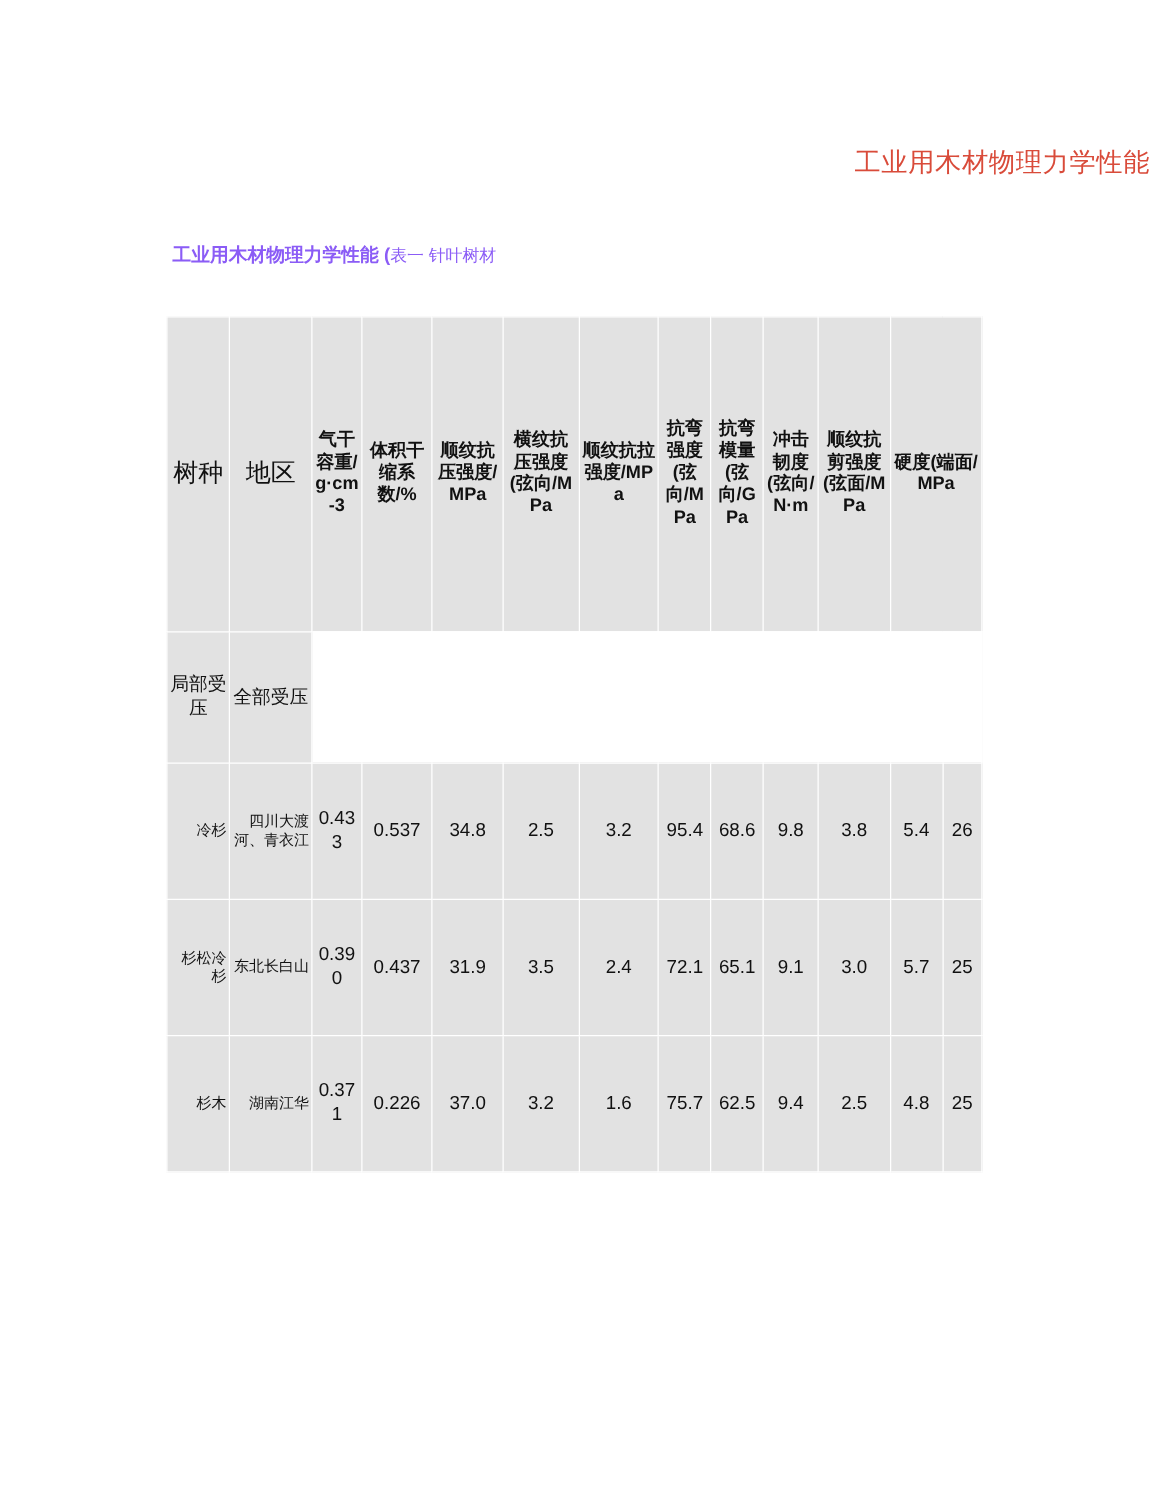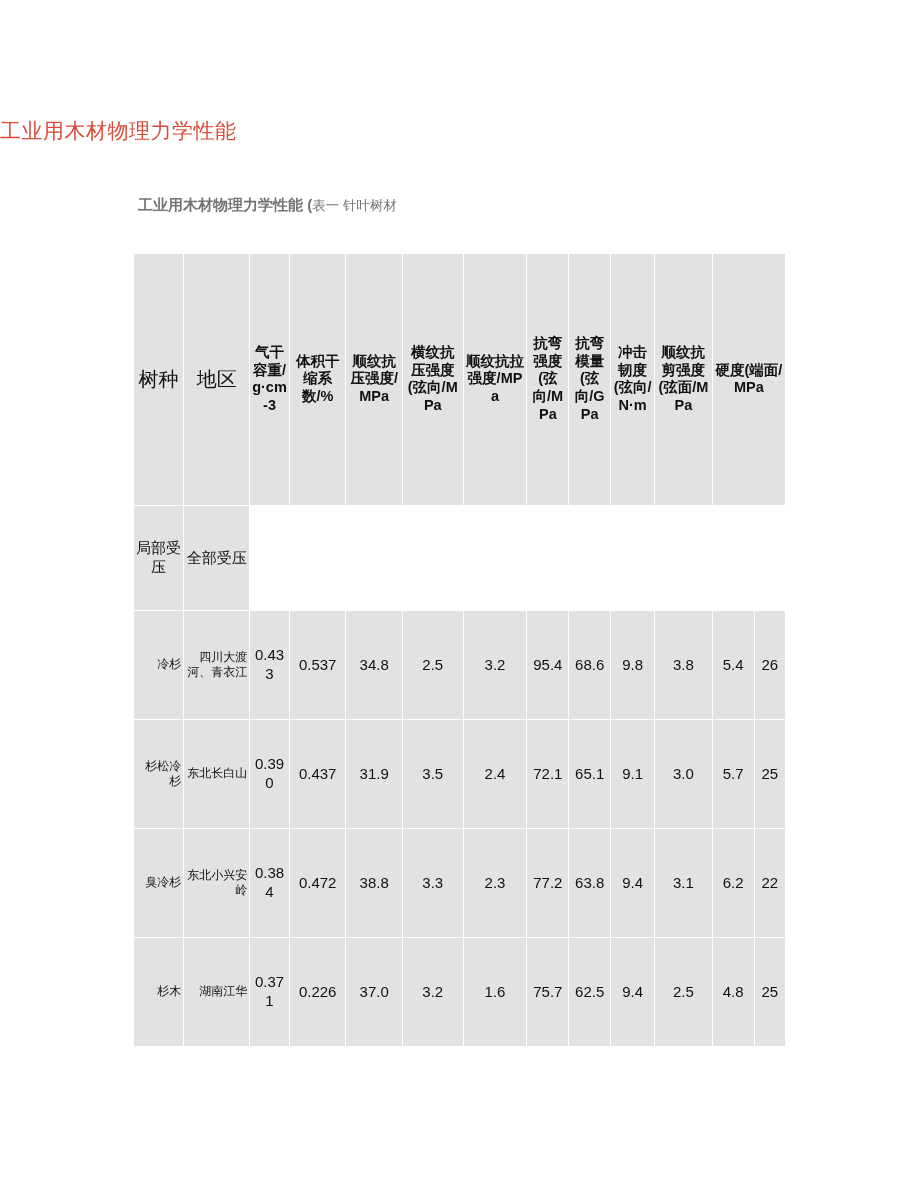--- a/index.html
+++ b/index.html
@@ -16,35 +16,35 @@
     overflow: hidden;
   }
   .page {
     width: 920px;
     height: 1191px;
     box-sizing: border-box;
     padding: 0;
     position: relative;
   }
   .doc-title {
-    text-align: left;
+    text-align: right;
     font-size: 21px;
     color: #d94b3a;
     font-weight: normal;
     margin: 0;
     padding-top: 118px;
     line-height: 1.2;
     letter-spacing: 0.5px;
   }
   .subtitle {
     margin: 0;
     padding: 52px 0 0 138px;
     font-size: 15px;
     font-weight: bold;
-    color: #737373;
+    color: #8b5cf6;
     line-height: 1.3;
   }
   .subtitle .light {
     font-weight: normal;
     font-size: 13.5px;
   }
   table.wood {
     border-collapse: collapse;
     margin: 38px 0 0 133px;
     width: 653px;
@@ -177,35 +177,20 @@
         <td>3.5</td>
         <td>2.4</td>
         <td>72.1</td>
         <td>65.1</td>
         <td>9.1</td>
         <td>3.0</td>
         <td>5.7</td>
         <td>25</td>
       </tr>
 
-      <tr class="data">
-        <td class="name">臭冷杉</td>
-        <td class="region">东北小兴安岭</td>
-        <td>0.384</td>
-        <td>0.472</td>
-        <td>38.8</td>
-        <td>3.3</td>
-        <td>2.3</td>
-        <td>77.2</td>
-        <td>63.8</td>
-        <td>9.4</td>
-        <td>3.1</td>
-        <td>6.2</td>
-        <td>22</td>
-      </tr>
 
       <tr class="data">
         <td class="name">杉木</td>
         <td class="region">湖南江华</td>
         <td>0.371</td>
         <td>0.226</td>
         <td>37.0</td>
         <td>3.2</td>
         <td>1.6</td>
         <td>75.7</td>

